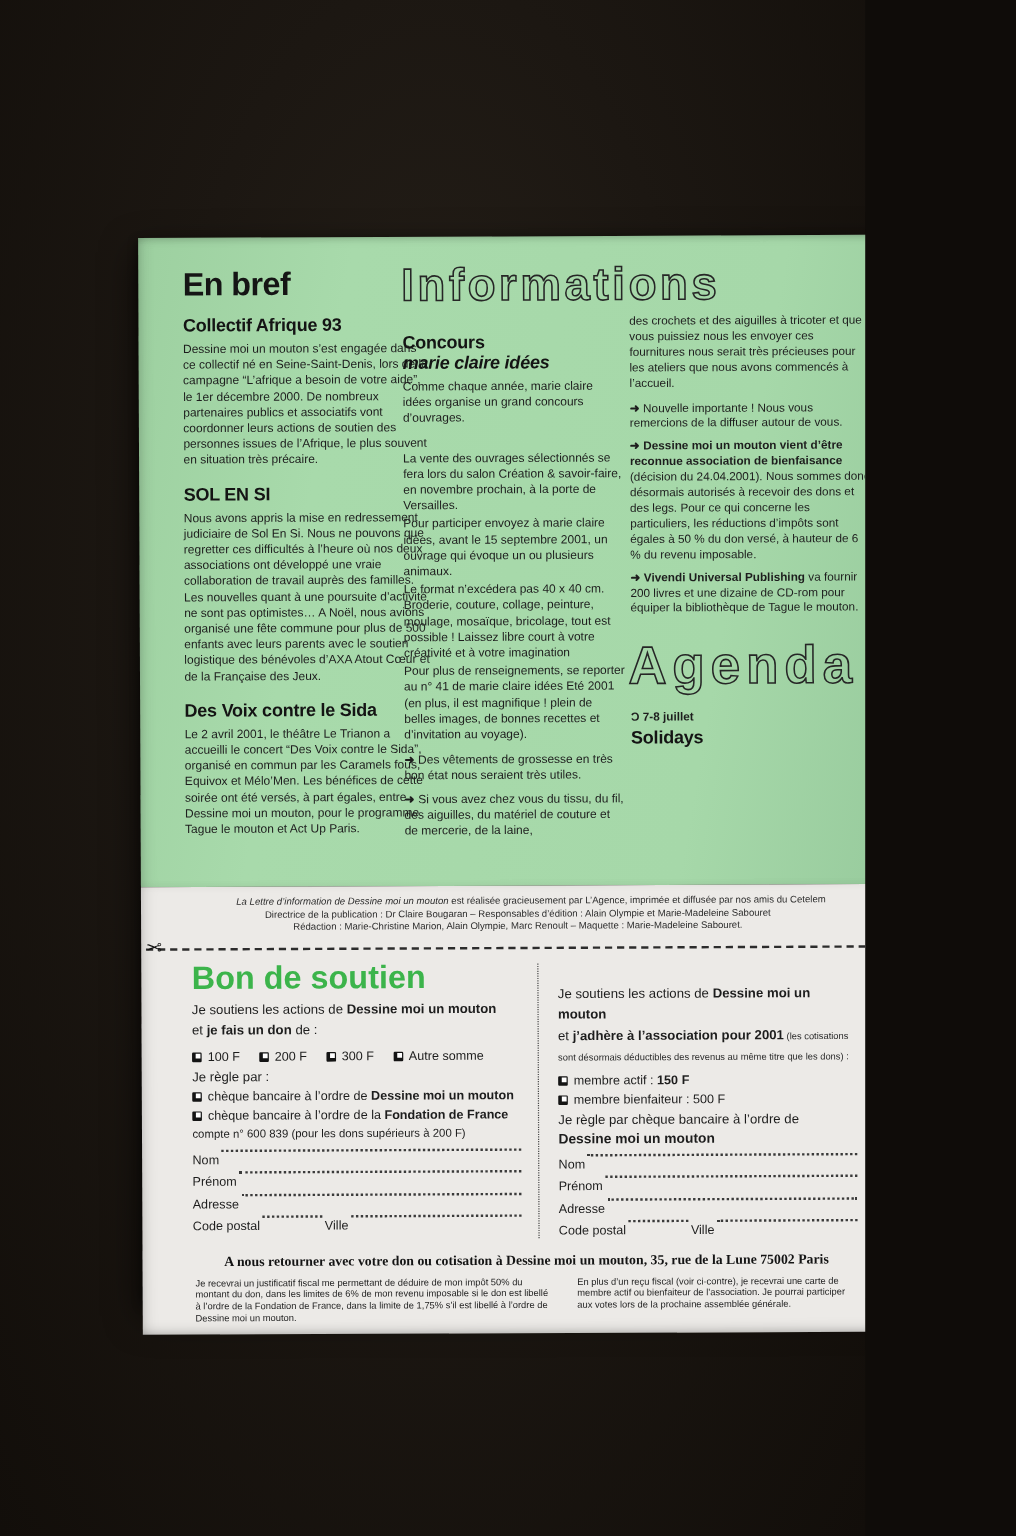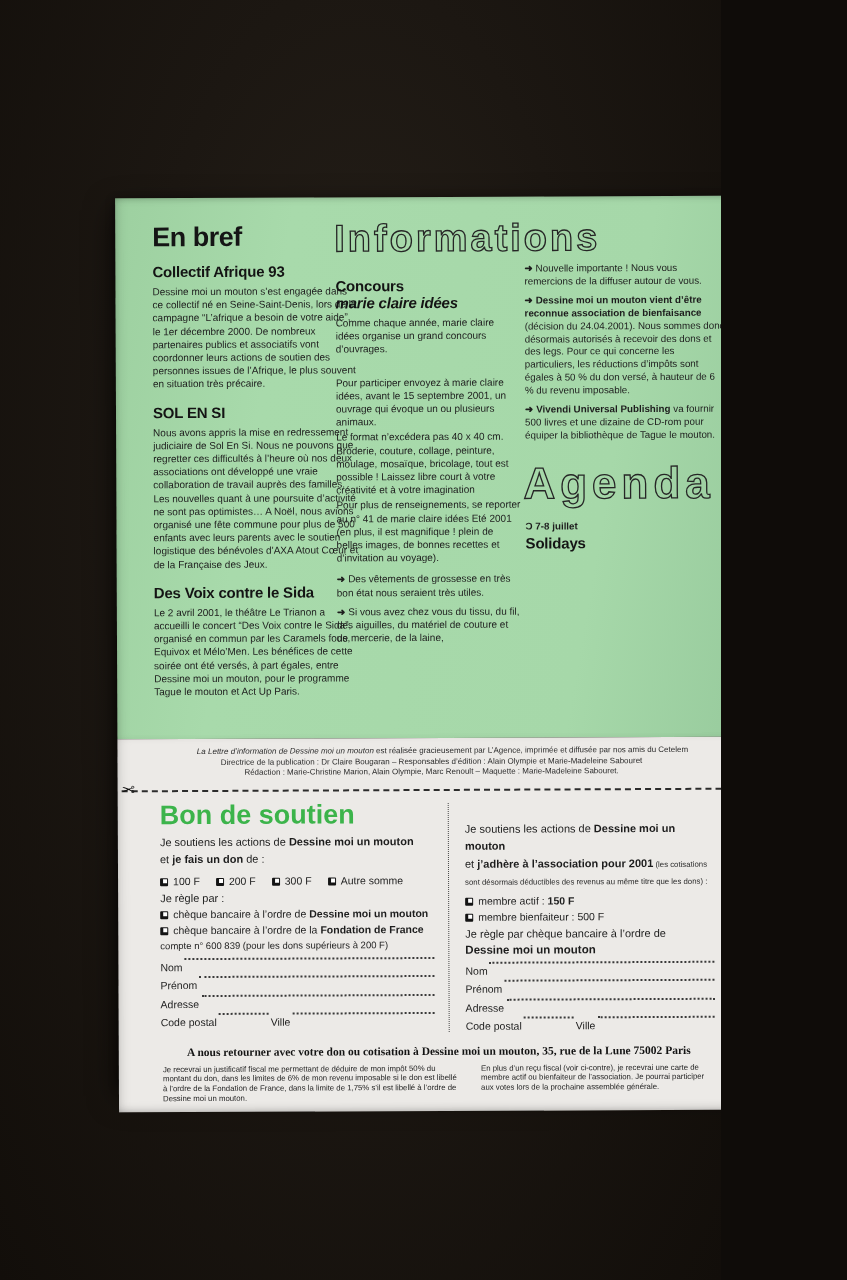--- a/index.html
+++ b/index.html
@@ -100,31 +100,33 @@
         <h2 class="article">Des Voix contre le Sida</h2>
         <p>Le 2 avril 2001, le théâtre Le Trianon a accueilli le concert “Des Voix contre le Sida”, organisé en commun par les Caramels fous, Equivox et Mélo’Men. Les bénéfices de cette soirée ont été versés, à part égales, entre Dessine moi un mouton, pour le programme Tague le mouton et Act Up Paris.</p>
       </div>
 
       <div class="outline head-info">Informations</div>
 
       <div class="col col2">
         <h2 class="article first tight">Concours</h2>
         <h2 class="article ital">marie claire idées</h2>
         <p style="margin-bottom:20px;">Comme chaque année, marie claire idées organise un grand concours d’ouvrages.</p>
+        <p style="margin-bottom:2px;">La vente des ouvrages sélectionnés se fera lors du salon Création &amp; savoir-faire, en novembre prochain, à la porte de Versailles.</p>
         <p style="margin-bottom:2px;">Pour participer envoyez à marie claire idées, avant le 15 septembre 2001, un ouvrage qui évoque un ou plusieurs animaux.</p>
         <p style="margin-bottom:2px;">Le format n’excédera pas 40 x 40 cm. Broderie, couture, collage, peinture, moulage, mosaïque, bricolage, tout est possible ! Laissez libre court à votre créativité et à votre imagination</p>
         <p>Pour plus de renseignements, se reporter au n° 41 de marie claire idées Eté 2001 (en plus, il est magnifique ! plein de belles images, de bonnes recettes et d’invitation au voyage).</p>
         <p class="arrowp"><span class="arr">➜</span><span>Des vêtements de grossesse en très bon état nous seraient très utiles.</span></p>
         <p class="arrowp"><span class="arr">➜</span><span>Si vous avez chez vous du tissu, du fil, des aiguilles, du matériel de couture et de mercerie, de la laine,</span></p>
       </div>
 
       <div class="col col3">
+        <p>des crochets et des aiguilles à tricoter et que vous puissiez nous les envoyer ces fournitures nous serait très précieuses pour les ateliers que nous avons commencés à l’accueil.</p>
         <p class="arrowp"><span class="arr">➜</span><span>Nouvelle importante ! Nous vous remercions de la diffuser autour de vous.</span></p>
         <p class="arrowp"><span class="arr">➜</span><span class="b">Dessine moi un mouton vient d’être reconnue association de bienfaisance</span><span> (décision du 24.04.2001). Nous sommes donc désormais autorisés à recevoir des dons et des legs. Pour ce qui concerne les particuliers, les réductions d’impôts sont égales à 50 % du don versé, à hauteur de 6 % du revenu imposable.</span></p>
-        <p class="arrowp"><span class="arr">➜</span><span class="b">Vivendi Universal Publishing</span><span> va fournir 500 livres et une dizaine de CD-rom pour équiper la bibliothèque de Tague le mouton.</span></p>
+        <p class="arrowp"><span class="arr">➜</span><span class="b">Vivendi Universal Publishing</span><span> va fournir 200 livres et une dizaine de CD-rom pour équiper la bibliothèque de Tague le mouton.</span></p>
 
         <div class="outline head-agenda">Agenda</div>
 
         <p class="event-date"><span>Ɔ</span> <span>7-8 juillet</span></p>
         <h2 class="article first" style="margin-top:0;">Solidays</h2>
       </div>
     </div>
 
     <div class="white">
 

